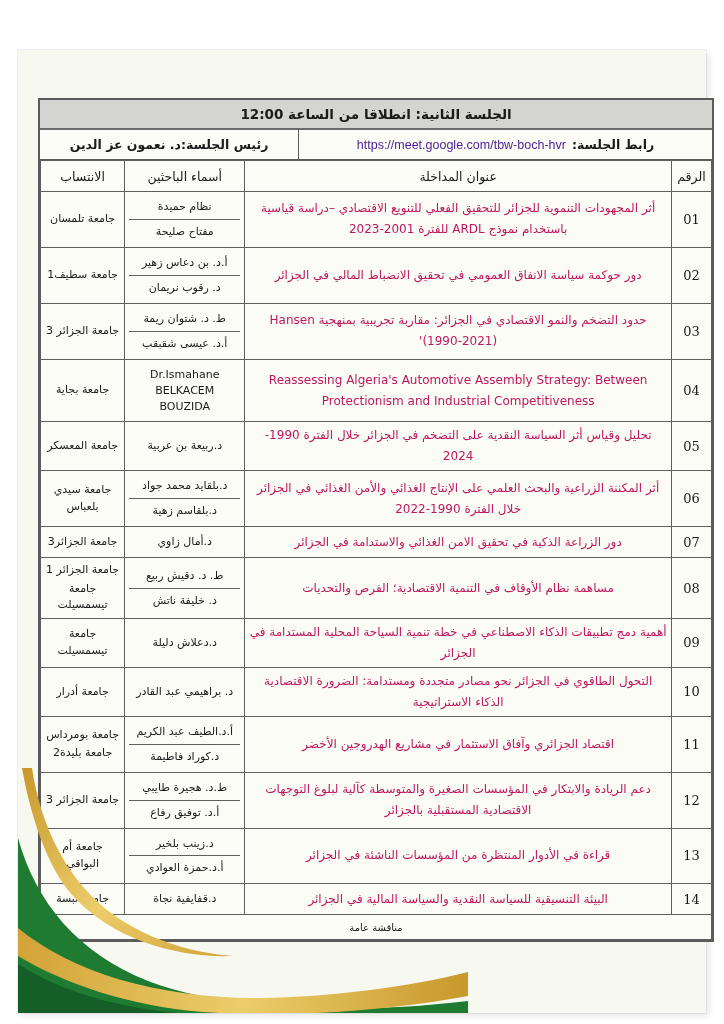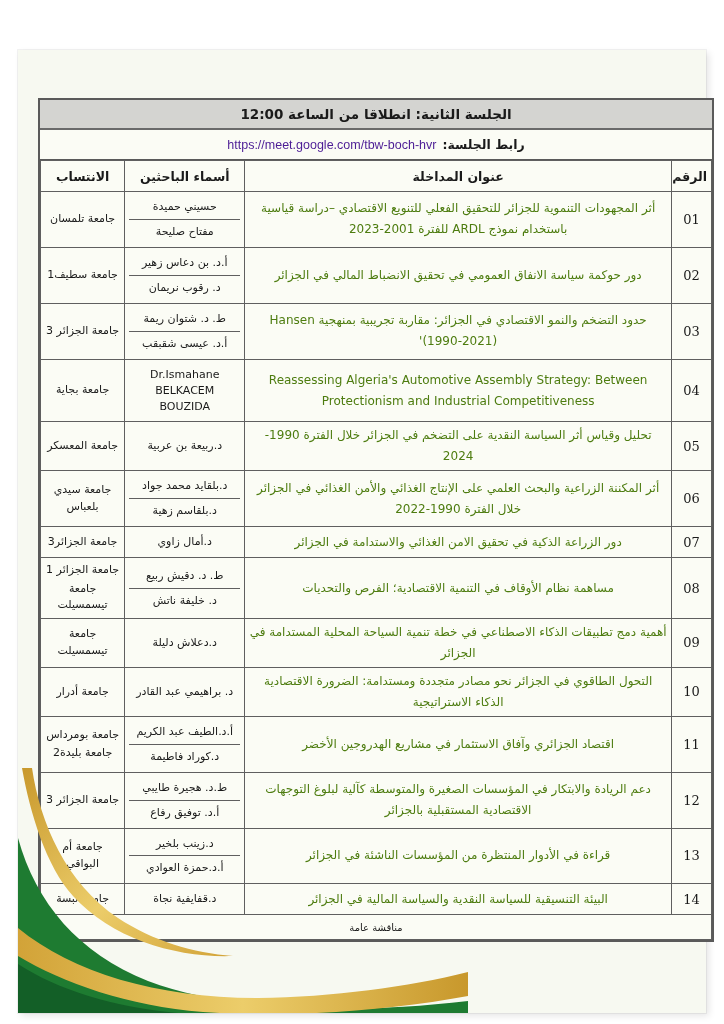--- a/index.html
+++ b/index.html
@@ -31,23 +31,23 @@
   }
   .linkcell .lbl{font-weight:bold;}
   .linkcell .url{
     font-family:"Liberation Sans",sans-serif;color:#4c1d95;font-size:12.5px;direction:ltr;
   }
   table.grid{border-collapse:collapse;width:672px;table-layout:fixed;direction:rtl;}
   table.grid th,table.grid td{
     border:1px solid #5f5f5f;vertical-align:middle;text-align:center;
     padding:3px 4px;overflow:hidden;
   }
-  table.grid thead th{font-weight:bold;font-size:12.5px;height:24px;}
+  table.grid thead th{font-weight:normal;font-size:12.5px;height:24px;}
   td.num{font-family:"DejaVu Serif",serif;font-size:13px;font-weight:400;}
-  td.title{font-size:12px;line-height:1.75;padding:4px 8px;color:#4d7c0f;}
+  td.title{font-size:12px;line-height:1.75;padding:4px 8px;color:#be185d;}
   td.names{padding:0;font-size:11px;}
   td.names .name{
     padding:4px 3px;line-height:1.45;min-height:15px;
     display:flex;align-items:center;justify-content:center;
   }
   td.names .name + .name{border-top:1px solid #5f5f5f;}
   td.affil{font-size:11px;line-height:1.5;padding:3px 2px;}
   td.affil .aff{padding:1px 0;}
   tfoot td{font-size:10px;padding:2px 4px 6px 4px;height:18px;vertical-align:top;}
   .swoosh{position:absolute;left:0;bottom:0;pointer-events:none;}
@@ -55,20 +55,21 @@
 </head>
 <body>
 
 <div class="page">
 
   <div class="tbl">
 
     <div class="session-band">الجلسة الثانية: انطلاقا من الساعة 12:00</div>
 
     <div class="linkrow">
+      <div class="chair">رئيس الجلسة:د. نعمون عز الدين</div>
       <div class="linkcell">
         <span class="lbl">رابط الجلسة:</span>
         <span class="url">https://meet.google.com/tbw-boch-hvr</span>
       </div>
     </div>
 
     <table class="grid">
       <colgroup>
         <col style="width:40px">
           <col style="width:426px">
@@ -81,21 +82,21 @@
           <th>عنوان المداخلة</th>
           <th>أسماء الباحثين</th>
           <th>الانتساب</th>
         </tr>
       </thead>
       <tbody>
           <tr>
             <td class="num">01</td>
             <td class="title">أثر المجهودات التنموية للجزائر للتحقيق الفعلي للتنويع الاقتصادي –دراسة قياسية باستخدام نموذج ARDL للفترة 2001-2023</td>
             <td class="names">
-              <div class="name">حسيني حميدة</div>
+              <div class="name">نظام حميدة</div>
               <div class="name">مفتاح صليحة</div>
             </td>
             <td class="affil">
               <div class="aff">جامعة تلمسان</div>
             </td>
           </tr>
           <tr>
             <td class="num">02</td>
             <td class="title">دور حوكمة سياسة الانفاق العمومي في تحقيق الانضباط المالي في الجزائر</td>
             <td class="names">

